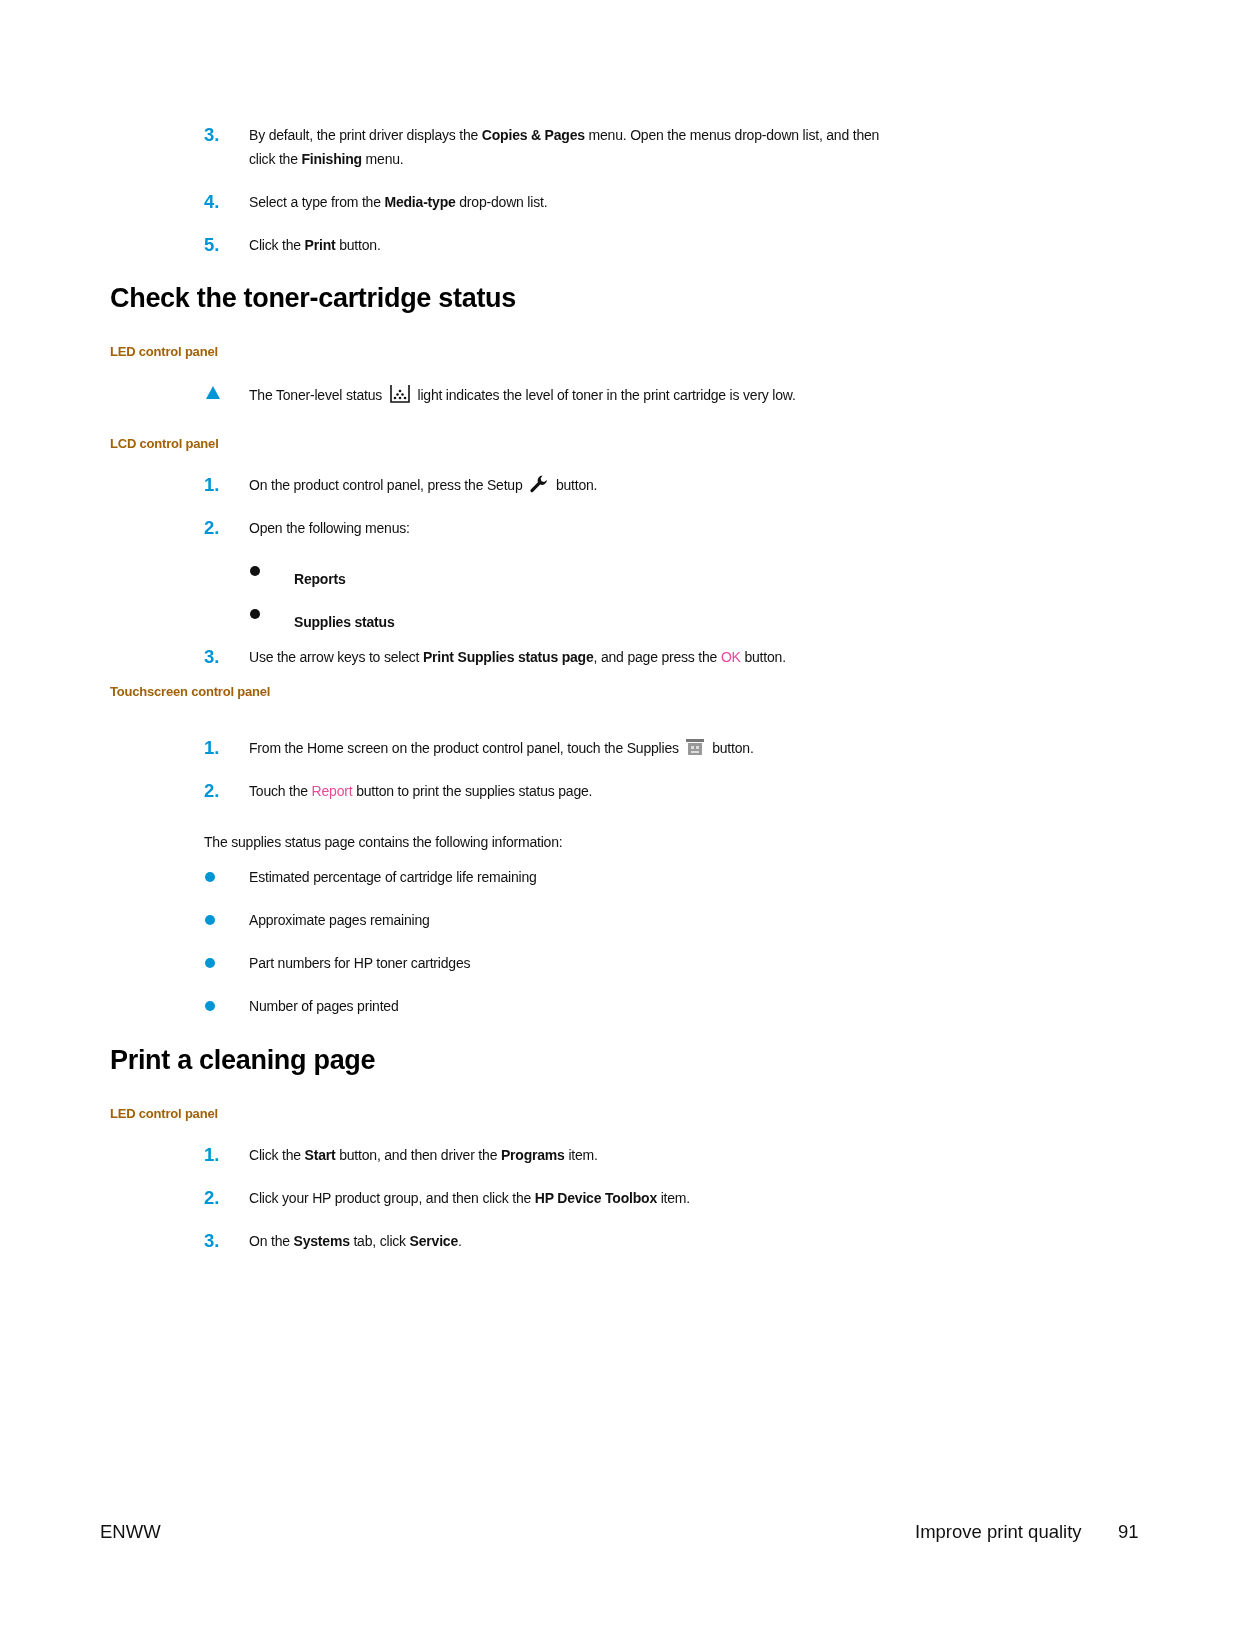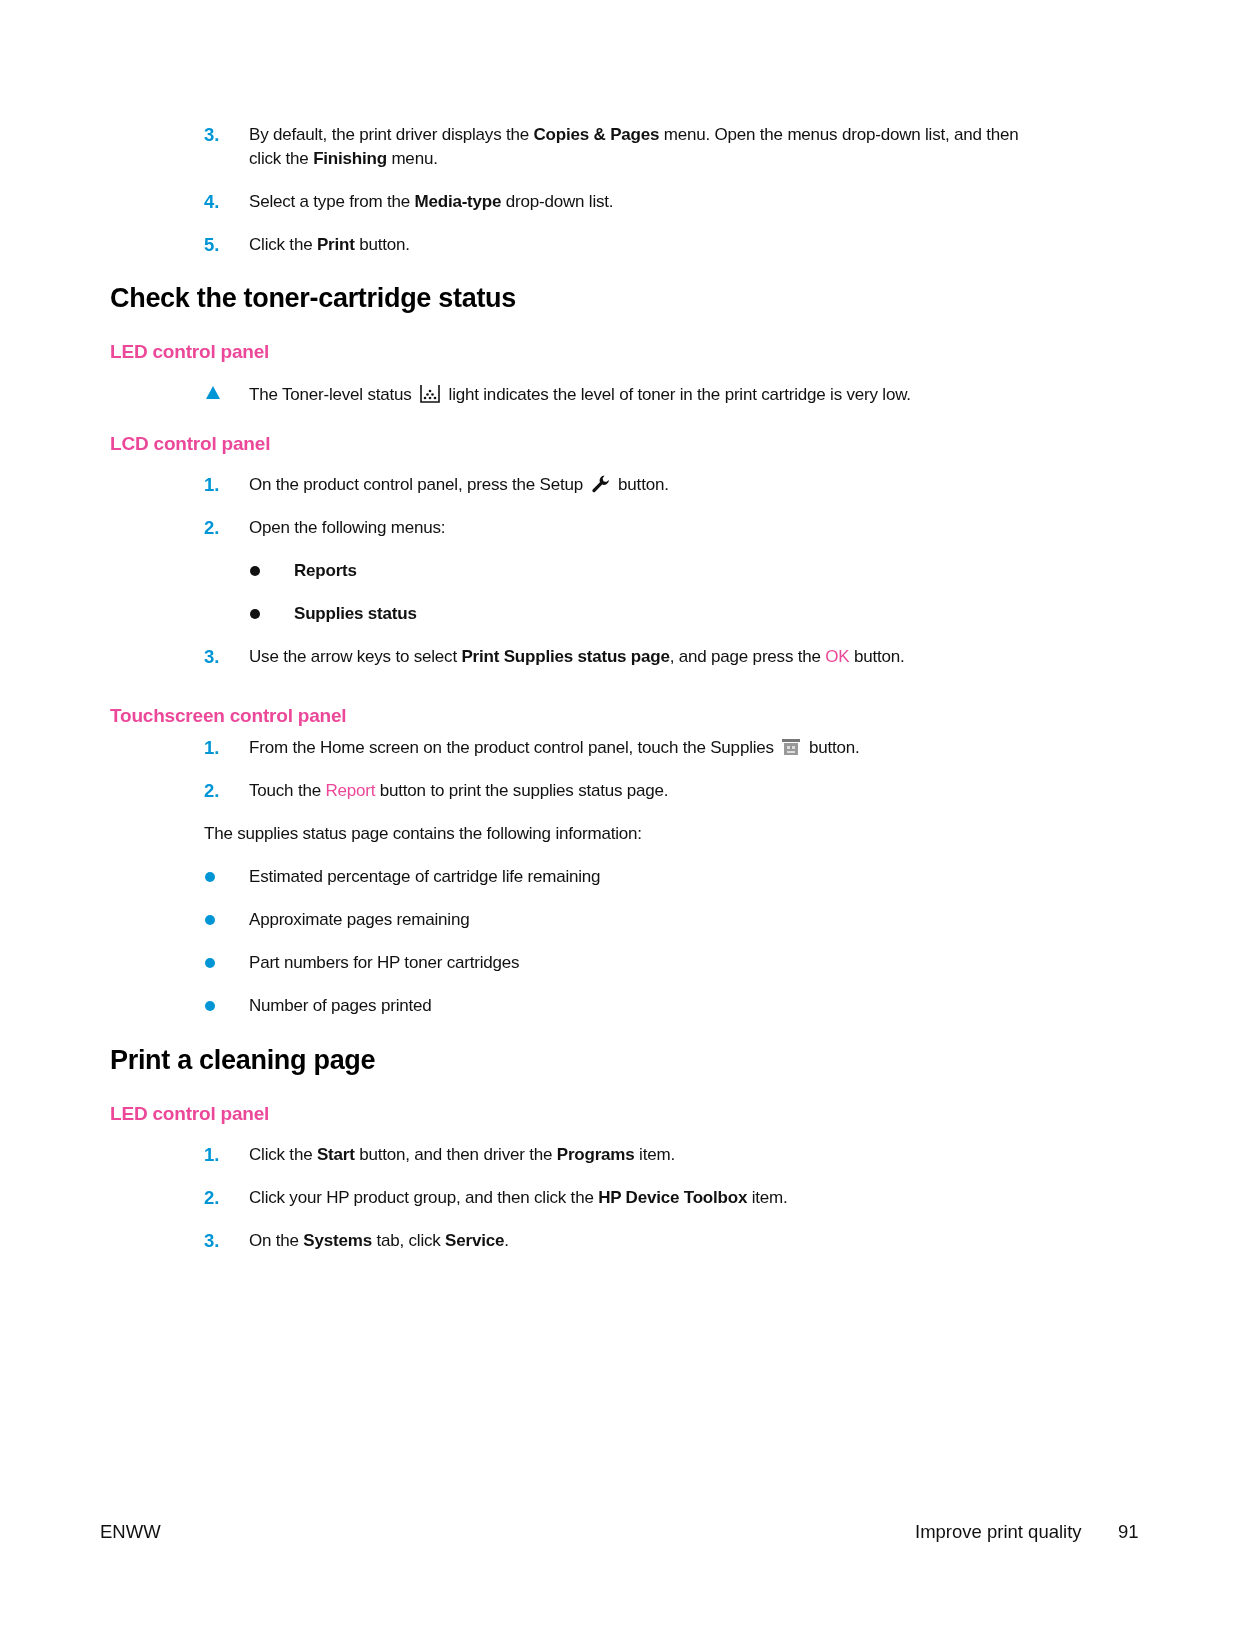--- a/index.html
+++ b/index.html
@@ -1,25 +1,25 @@
 <!DOCTYPE html>
 <html><head>
 <meta charset="utf-8">
 <style>
   html, body { margin: 0; padding: 0; background: #ffffff; }
   body { width: 1239px; height: 1650px; position: relative; overflow: hidden;
          font-family: "Liberation Sans", "DejaVu Sans", sans-serif; color: #111111; }
-  .abs { position: absolute; }
-  .txt { font-size: 17px; line-height: 24px; white-space: nowrap; letter-spacing: -0.2px; }
+  .abs { position: absolute; margin-top: 8px; }
+  .txt { font-size: 14px; line-height: 24px; white-space: nowrap; letter-spacing: -0.2px; }
   .num { position: absolute; left: 204px; width: 30px; font-weight: bold; color: #0096d6; font-size: 18.5px; line-height: 24px; }
   .body { position: absolute; left: 249px; }
   b { font-weight: bold; }
   .link { color: #ec4899; }
   h1.h { position: absolute; left: 110px; margin: 0; font-size: 27px; line-height: 34px; font-weight: bold; color: #000000; letter-spacing: -0.3px; }
-  h2.h { position: absolute; left: 110px; margin: 0; font-size: 19px; line-height: 24px; font-weight: bold; color: #ec4899; letter-spacing: -0.2px; }
+  h2.h { position: absolute; left: 110px; margin: 0; font-size: 13px; line-height: 24px; font-weight: bold; color: #a16207; letter-spacing: -0.2px; }
   .bullet-blue { position: absolute; left: 205px; width: 10px; height: 10px; border-radius: 50%; background: #0096d6; }
   .bullet-black { position: absolute; left: 250px; width: 10px; height: 10px; border-radius: 50%; background: #111111; }
   .tri { position: absolute; left: 206px; width: 0; height: 0; border-left: 7px solid transparent; border-right: 7px solid transparent; border-bottom: 13px solid #0096d6; }
   .icon { display: inline-block; vertical-align: -4px; margin: 0 3px; }
   .footer { position: absolute; top: 1520px; font-size: 18.5px; line-height: 24px; color: #111111; }
 </style>
 </head>
 <body>
 
 <div>
@@ -92,21 +92,21 @@
   </div>
 </div>
 
 <div>
   <span class="num" style="top:645px">3.</span>
   <div class="body txt" style="top:645px">
     <span>Use the arrow keys to select </span><b>Print Supplies status page</b><span>, and page press the </span><span class="link">OK</span><span> button.</span>
   </div>
 </div>
 
-<h2 class="h" style="top:704px">Touchscreen control panel</h2>
+<h2 class="h" style="top:680px">Touchscreen control panel</h2>
 
 <div>
   <span class="num" style="top:736px">1.</span>
   <div class="body txt" style="top:736px">
     <span>From the Home screen on the product control panel, touch the Supplies </span><span class="icon"><svg width="20" height="20" viewBox="0 0 20 20">
           <rect x="1" y="2" width="18" height="3" fill="#777"></rect>
           <rect x="3" y="6" width="14" height="12" fill="#999"></rect>
           <rect x="6" y="9" width="3" height="3" fill="#ddd"></rect>
           <rect x="11" y="9" width="3" height="3" fill="#ddd"></rect>
           <rect x="6" y="14" width="8" height="2" fill="#ddd"></rect>

